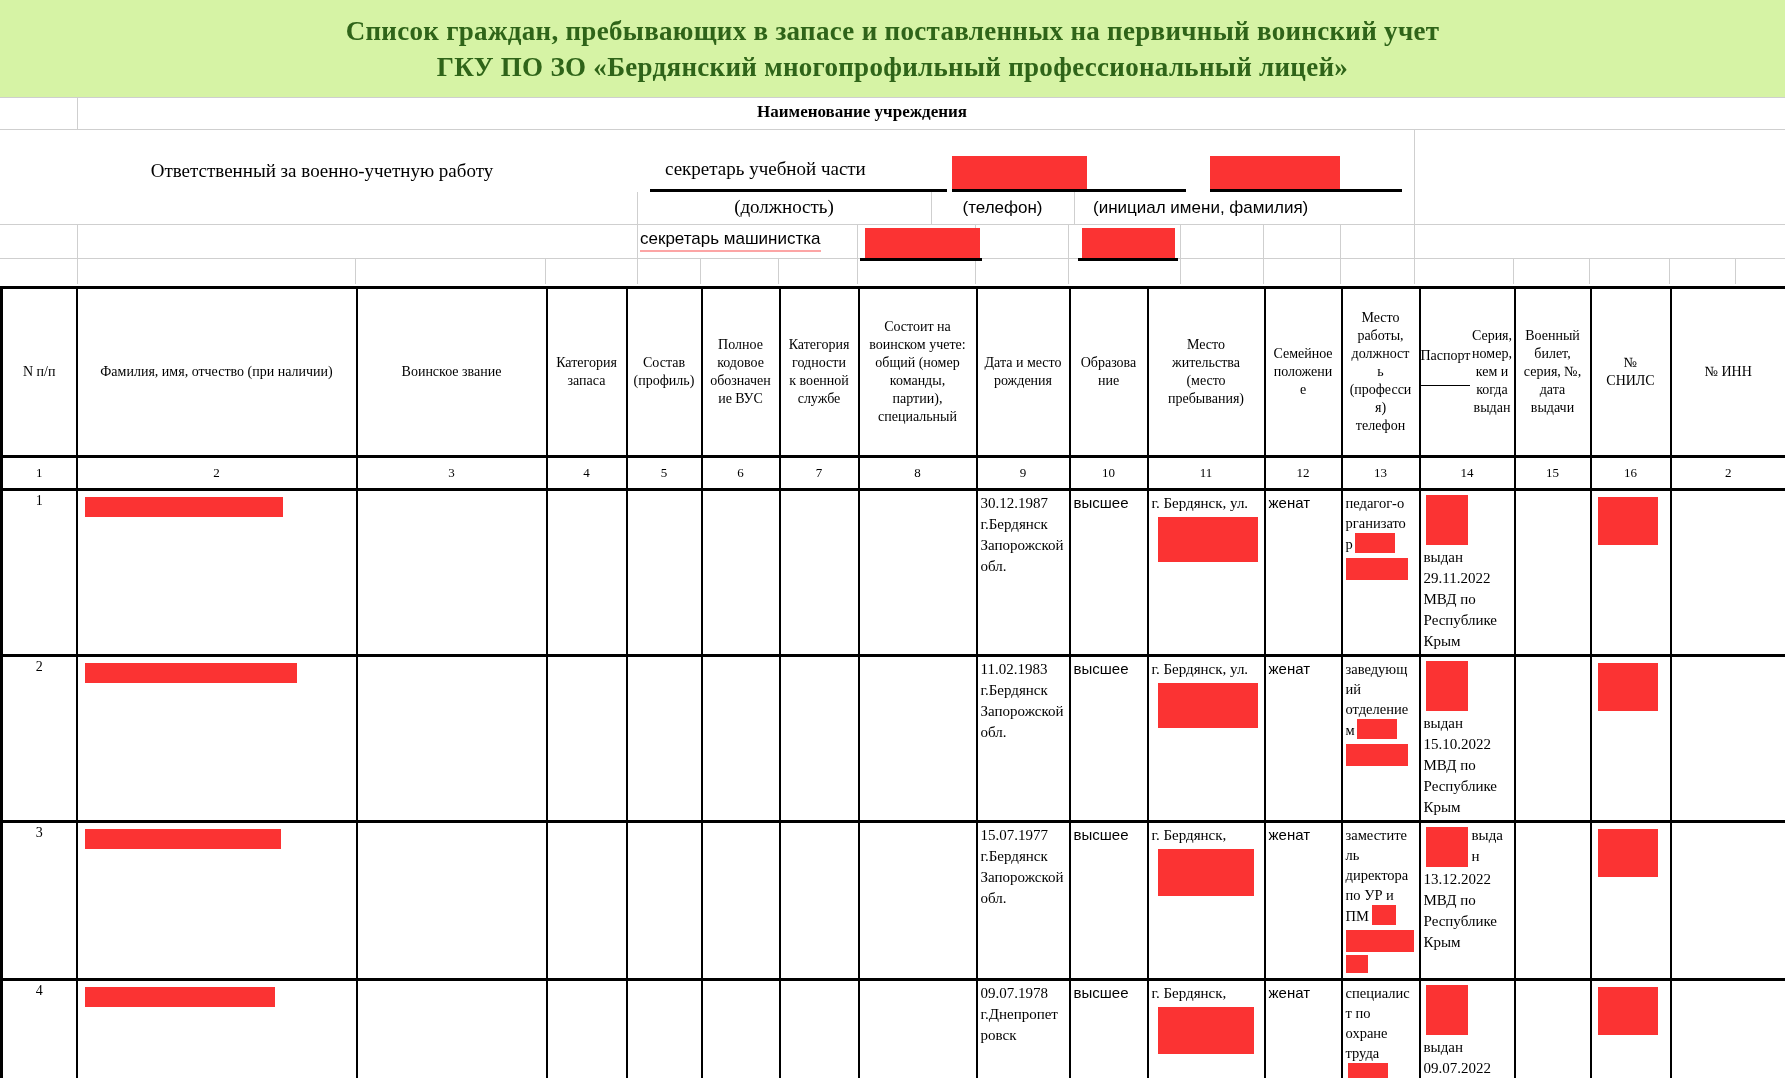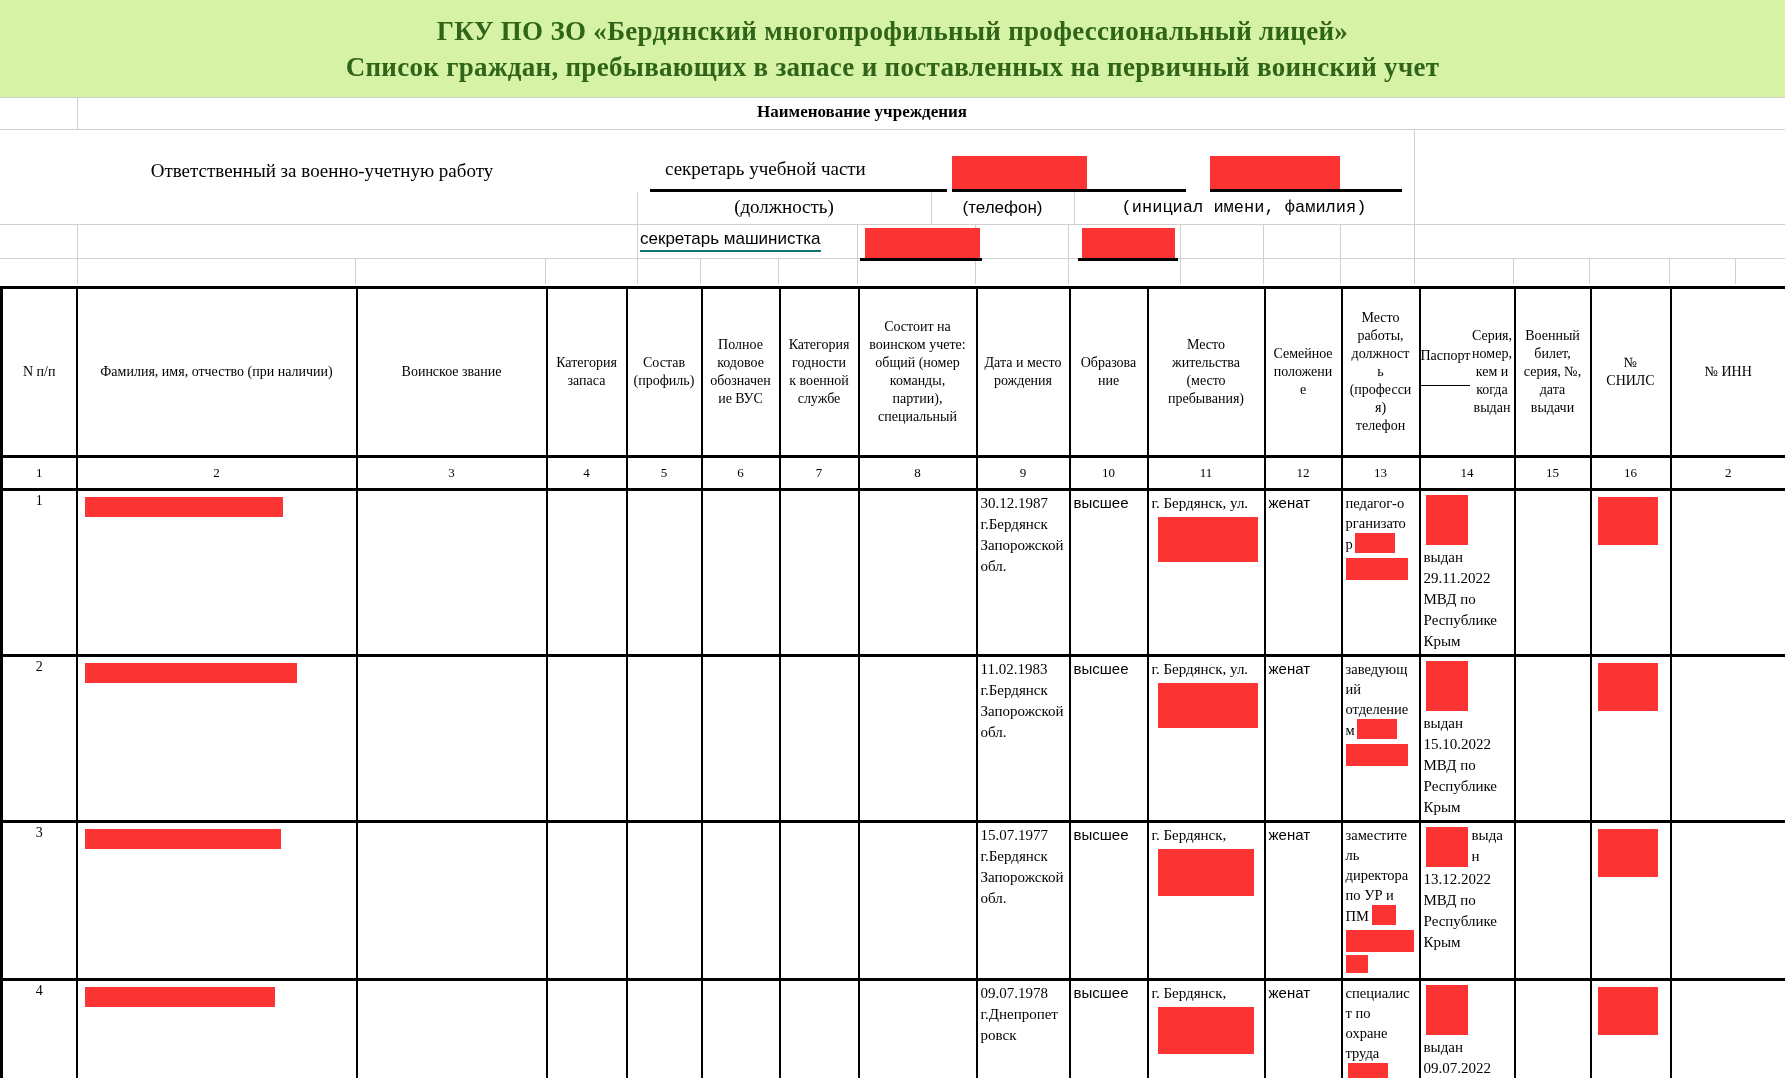--- a/index.html
+++ b/index.html
@@ -16,26 +16,26 @@
   
   .abs{position:absolute;}
   #org-label{left:77px;top:102px;width:1570px;text-align:center;font-weight:bold;font-size:17px;}
   #resp-label{left:77px;top:160px;width:490px;text-align:center;font-size:19px;}
   #resp-position{left:665px;top:158px;font-size:19px;white-space:nowrap;}
   .sigline{position:absolute;height:3px;background:#000;}
   .redbox{position:absolute;background:#fb3333;}
   #cap-dolzhnost{left:637px;top:196px;width:294px;text-align:center;font-size:19px;}
   #cap-telefon{left:931px;top:198px;width:143px;text-align:center;
                font-family:"Liberation Sans",sans-serif;font-size:17px;}
-  #cap-initsial{left:1074px;top:198px;width:340px;text-align:center;
-                font-family:Liberation Mono, monospace;font-size:17px;}
+  #cap-initsial{left:1074px;top:198px;width:340px;text-align:left;
+                font-family:Liberation Sans, sans-serif;font-size:17px;padding-left:19px;}
   #acting-label{left:80px;top:231px;width:558px;overflow:hidden;white-space:nowrap;
                 font-family:"Liberation Sans",sans-serif;font-size:17px;}
   #acting-position{left:640px;top:229px;font-family:"Liberation Sans",sans-serif;font-size:17px;
-                   border-bottom:2px solid #0f766e;padding-bottom:1px;white-space:nowrap;}
+                   border-bottom:2px solid #fca5a5;padding-bottom:1px;white-space:nowrap;}
   
   #tblwrap{position:absolute;left:0;top:286px;width:1785px;}
   table{border-collapse:collapse;table-layout:fixed;width:1785px;}
   td{border:2px solid #000;border-top-width:3px;border-bottom-width:3px;
      vertical-align:top;padding:2px 3px;overflow:hidden;}
   table{border:3px solid #000;}
   tr.hdr td{vertical-align:middle;text-align:center;font-size:14px;line-height:18px;
             white-space:pre-line;padding:1px;}
   tr.nums td{text-align:center;font-size:13px;padding:1px;vertical-align:middle;}
   .serif{font-family:"Liberation Serif",serif;}
@@ -59,22 +59,22 @@
   .pass-top{height:58px;display:flex;align-items:center;justify-content:center;
             border-bottom:1px solid #000;}
   .pass-bot{flex:1;display:flex;align-items:center;justify-content:center;white-space:pre-line;}
 </style>
 </head>
 <body>
 
 <div id="page">
 
   <div id="banner">
+    <div class="bline">Список граждан, пребывающих в запасе и поставленных на первичный воинский учет</div>
     <div class="bline">ГКУ ПО ЗО «Бердянский многопрофильный профессиональный лицей»</div>
-    <div class="bline">Список граждан, пребывающих в запасе и поставленных на первичный воинский учет</div>
   </div>
 
   <div class="gridh" style="left:0;top:97px;width:1785px;"></div>
   <div class="gridh" style="left:0;top:129px;width:1785px;"></div>
   <div class="gridh" style="left:0;top:224px;width:1785px;"></div>
   <div class="gridh" style="left:0;top:258px;width:1785px;"></div>
   <div class="gridv" style="left:77px;top:97px;height:32px;"></div>
   <div class="gridv" style="left:77px;top:224px;height:60px;"></div>
   <div class="gridv" style="left:637px;top:192px;height:92px;"></div>
   <div class="gridv" style="left:931px;top:192px;height:32px;"></div>

